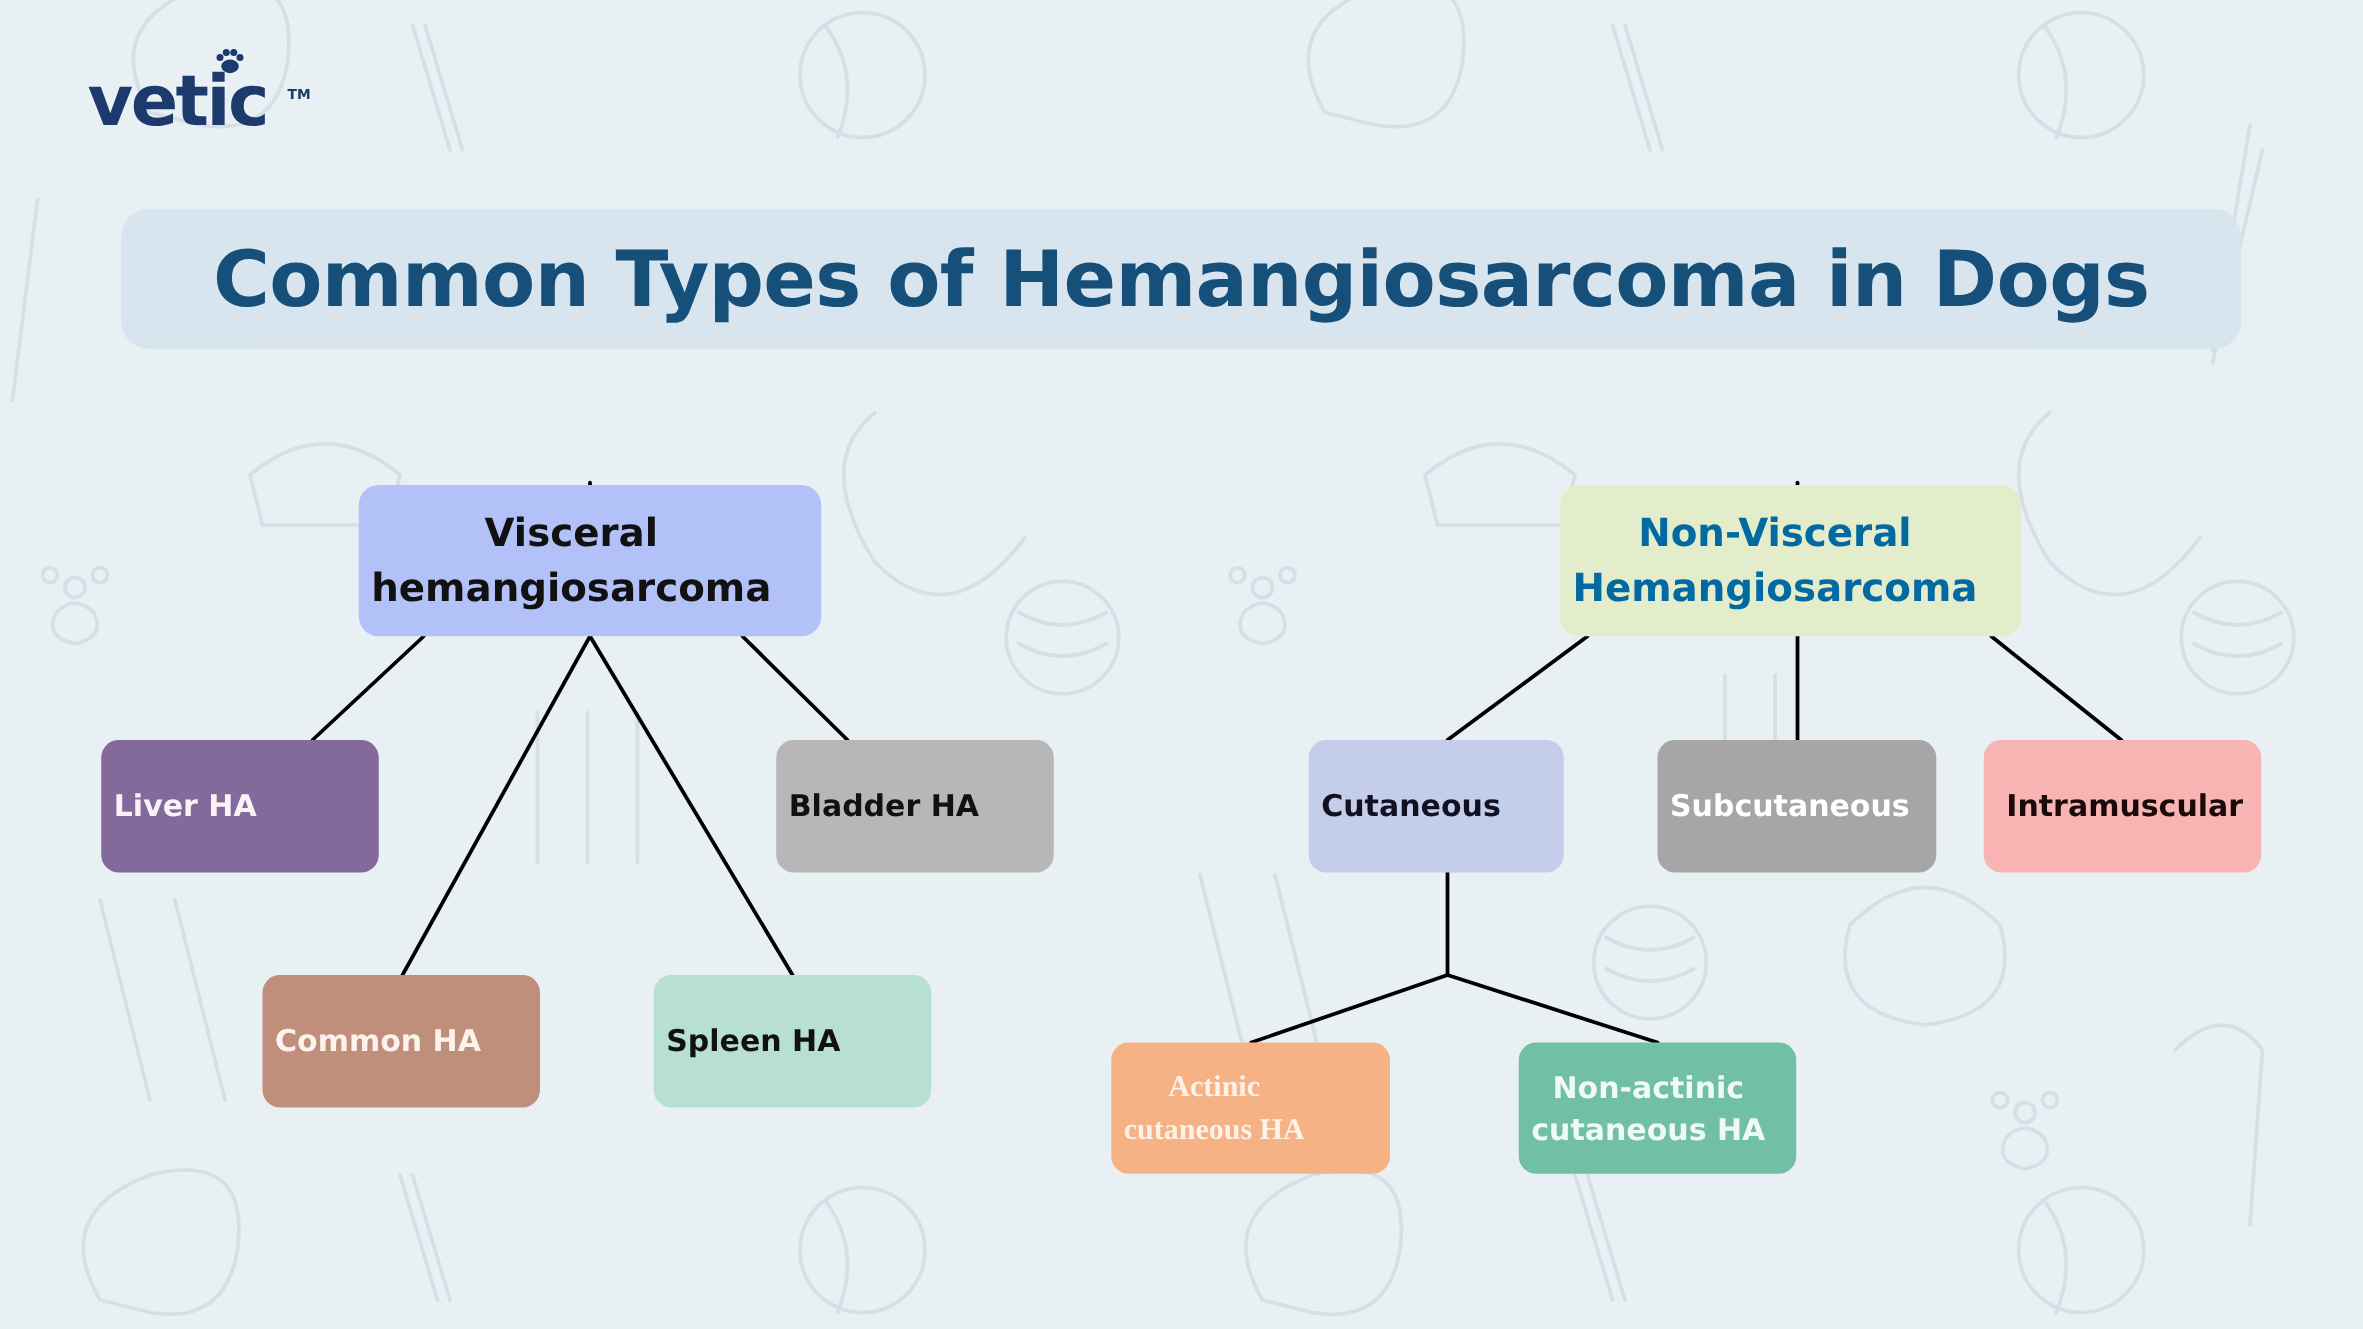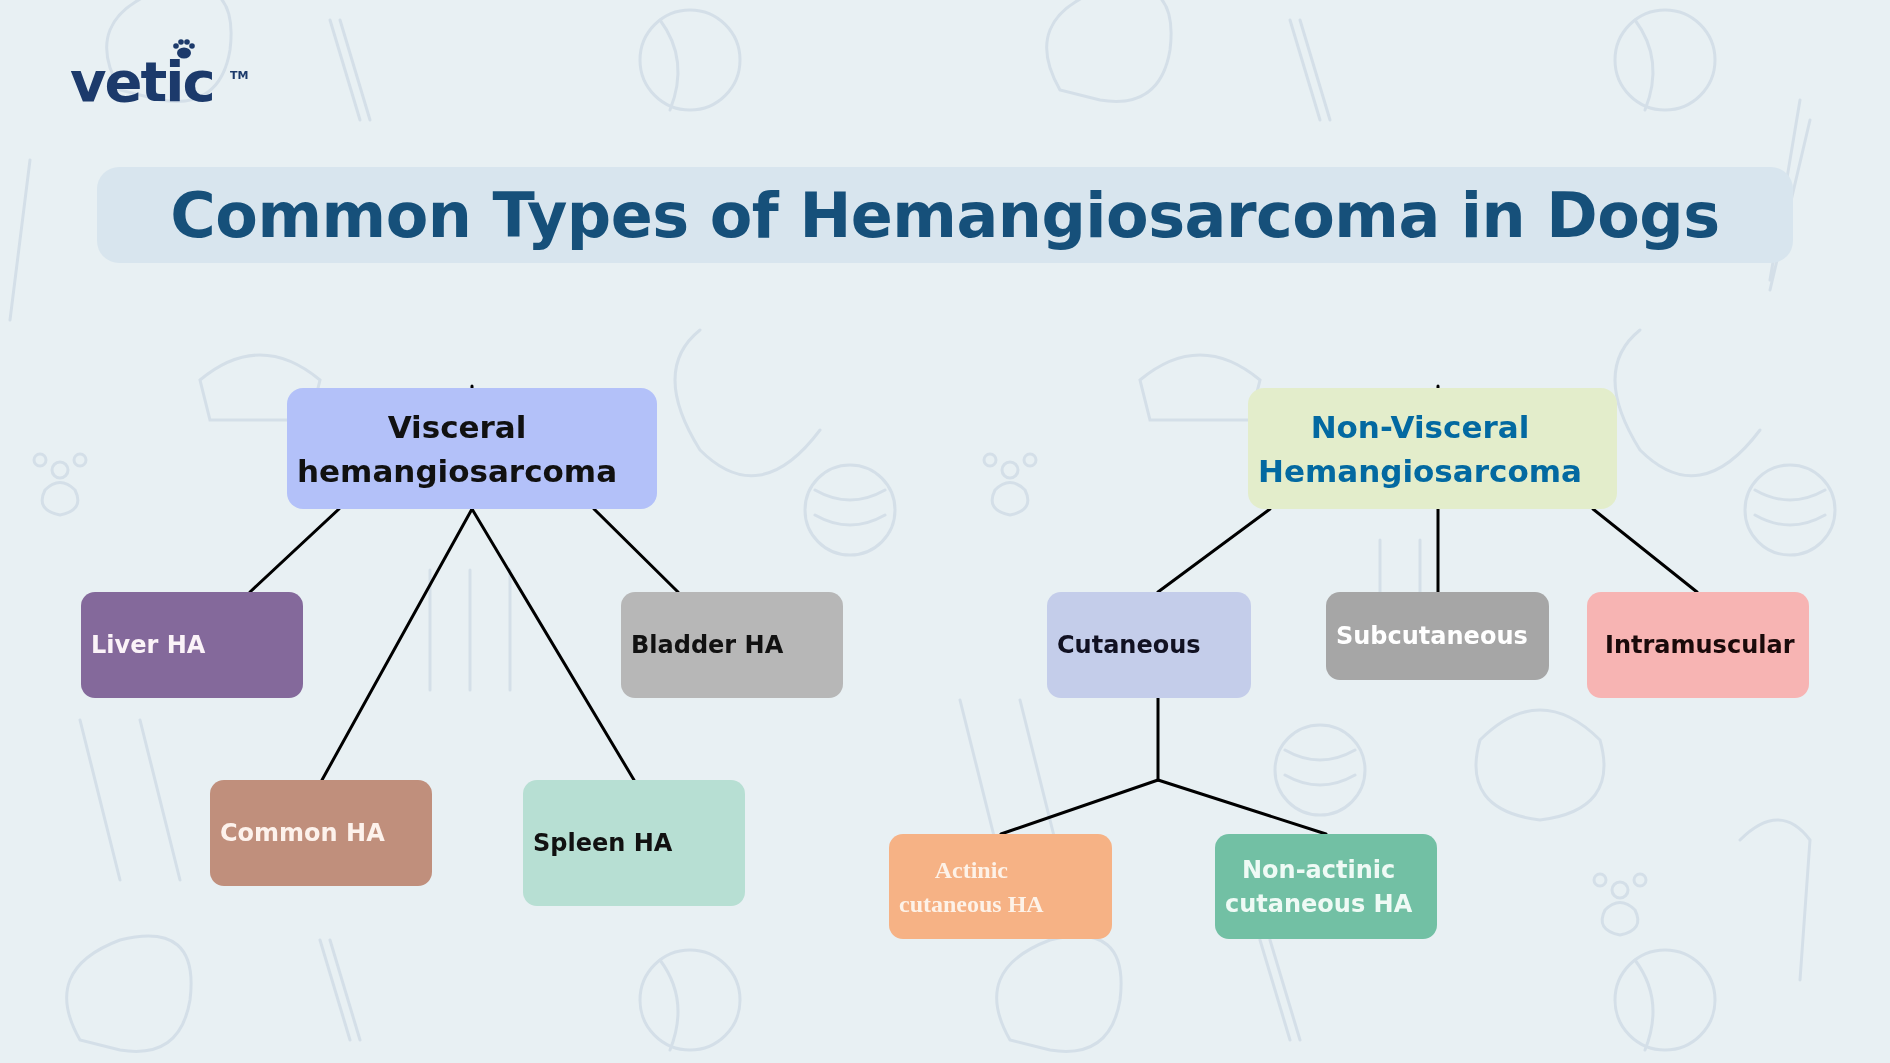--- a/index.html
+++ b/index.html
@@ -10,21 +10,21 @@
     }
     .bg-doodles { position: absolute; left: 0; top: 0; width: 1890px; height: 1063px; pointer-events: none; }
     .logo {
       position: absolute; left: 70px; top: 52px; height: 60px;
       font-family: "DejaVu Sans", sans-serif; font-weight: bold;
       font-size: 56px; color: #1c3a6b; letter-spacing: -2px; line-height: 60px;
     }
     .logo .tm { position: absolute; left: 160px; top: -6px; font-size: 11px; letter-spacing: 0; font-weight: bold; }
     .logo .paw { position: absolute; left: 101px; top: -14px; width: 26px; height: 22px; }
     .title-box {
-      position: absolute; left: 97px; top: 167px; width: 1696px; height: 96px;
+      position: absolute; left: 97px; top: 167px; width: 1696px; height: 112px;
       background: #d8e5ee; border-radius: 22px;
       display: flex; align-items: center; justify-content: center;
     }
     .title-text {
       font-family: "DejaVu Sans", sans-serif; font-weight: bold;
       font-size: 62px; color: #16507a; letter-spacing: -0.5px; white-space: nowrap;
     }
     .connectors { position: absolute; left: 0; top: 0; width: 1890px; height: 1063px; }
     .node {
       position: absolute; border-radius: 14px;
@@ -131,37 +131,37 @@
     <div>Visceral</div>
     <div>hemangiosarcoma</div>
   </div>
 </div>
 <div class="node" style="left:81px; top:592px; width:222px; height:106px; background:#84699b; color:#fbf3f8;">
   <span>Liver HA</span>
 </div>
 <div class="node" style="left:210px; top:780px; width:222px; height:106px; background:#c08f7c; color:#fdf2ec;">
   <span>Common HA</span>
 </div>
-<div class="node" style="left:523px; top:780px; width:222px; height:126px; background:#b7dfd3; color:#111111;">
+<div class="node" style="left:523px; top:780px; width:222px; height:106px; background:#b7dfd3; color:#111111;">
   <span>Spleen HA</span>
 </div>
 <div class="node" style="left:621px; top:592px; width:222px; height:106px; background:#b7b7b7; color:#111111;">
   <span>Bladder HA</span>
 </div>
 
 <div class="node root" style="left:1248px; top:388px; width:369px; height:121px; background:#e3edcb; color:#0369a1;">
   <div>
     <div>Non-Visceral</div>
     <div>Hemangiosarcoma</div>
   </div>
 </div>
 <div class="node" style="left:1047px; top:592px; width:204px; height:106px; background:#c4cdea; color:#111122;">
   <span>Cutaneous</span>
 </div>
-<div class="node" style="left:1326px; top:592px; width:223px; height:88px; background:#a6a6a6; color:#ffffff;">
+<div class="node" style="left:1326px; top:592px; width:223px; height:106px; background:#a6a6a6; color:#ffffff;">
   <span>Subcutaneous</span>
 </div>
 <div class="node" style="left:1587px; top:592px; width:222px; height:106px; background:#f7b4b3; color:#1a0a0a;padding-left:18px;">
   <span>Intramuscular</span>
 </div>
 <div class="node" style="left:889px; top:834px; width:223px; height:105px; background:#f6b285; color:#fdf2e8;font-family:Liberation Serif, serif;">
   <div>
     <div>Actinic</div>
     <div>cutaneous HA</div>
   </div>

